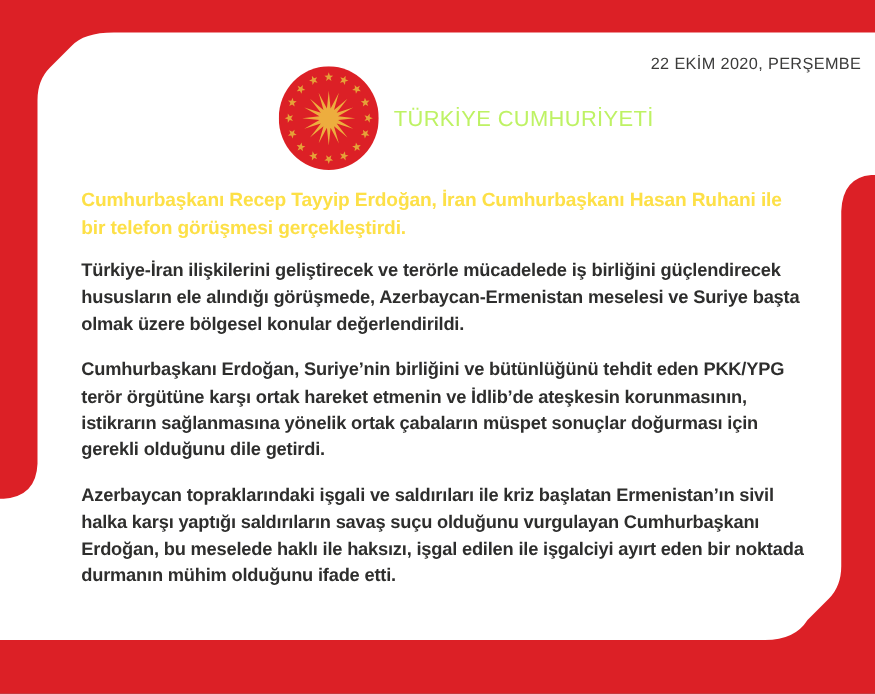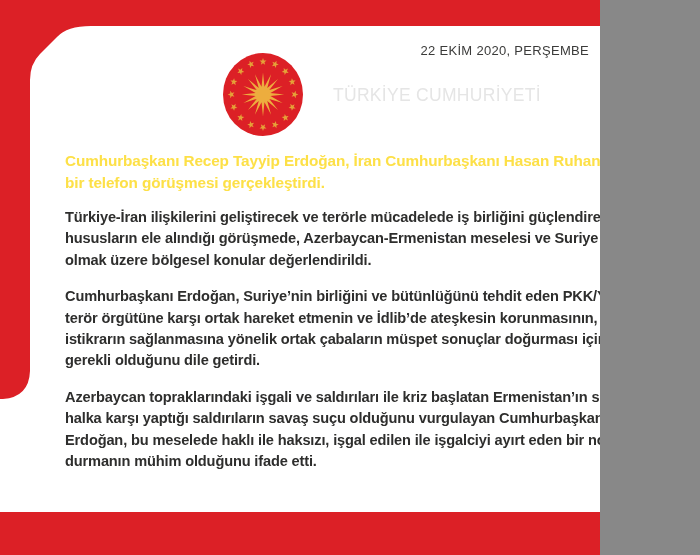--- a/index.html
+++ b/index.html
@@ -1,31 +1,31 @@
 <!DOCTYPE html>
 <html lang="tr"><head>
 <meta charset="utf-8">
 <style>
   html,body{margin:0;padding:0;background:#888;}
   .canvas{
     position:relative;
-    width:600px;height:555px;
+    width:700px;height:555px;
     overflow:hidden;
     font-family:"Liberation Sans","DejaVu Sans",sans-serif;
     background:#DC2026;
   }
   .bg{position:absolute;left:0;top:0;width:700px;height:555px;display:block;}
   .date{
     position:absolute;top:43px;right:11px;
     font-size:13px;letter-spacing:0.3px;color:#3B3B3A;
     white-space:nowrap;
   }
   .logo{position:absolute;left:223px;top:53px;display:flex;align-items:center;}
   .emblem{width:80px;height:83px;display:block;}
-  .org{margin-left:30px;color:#e5e5e5;}
+  .org{margin-left:12px;color:#bef264;}
   .org .l1,.org .l2{
     font-size:17.5px;line-height:26px;letter-spacing:0.3px;font-weight:500;
     white-space:nowrap;
   }
   .content{position:absolute;left:65px;top:150px;width:578px;color:#2E2E2D;}
   .content h1{
     margin:0 0 14px 0;
     font-size:15.3px;font-weight:bold;line-height:21.5px;color:#fde047;
     letter-spacing:-0.1px;
   }

